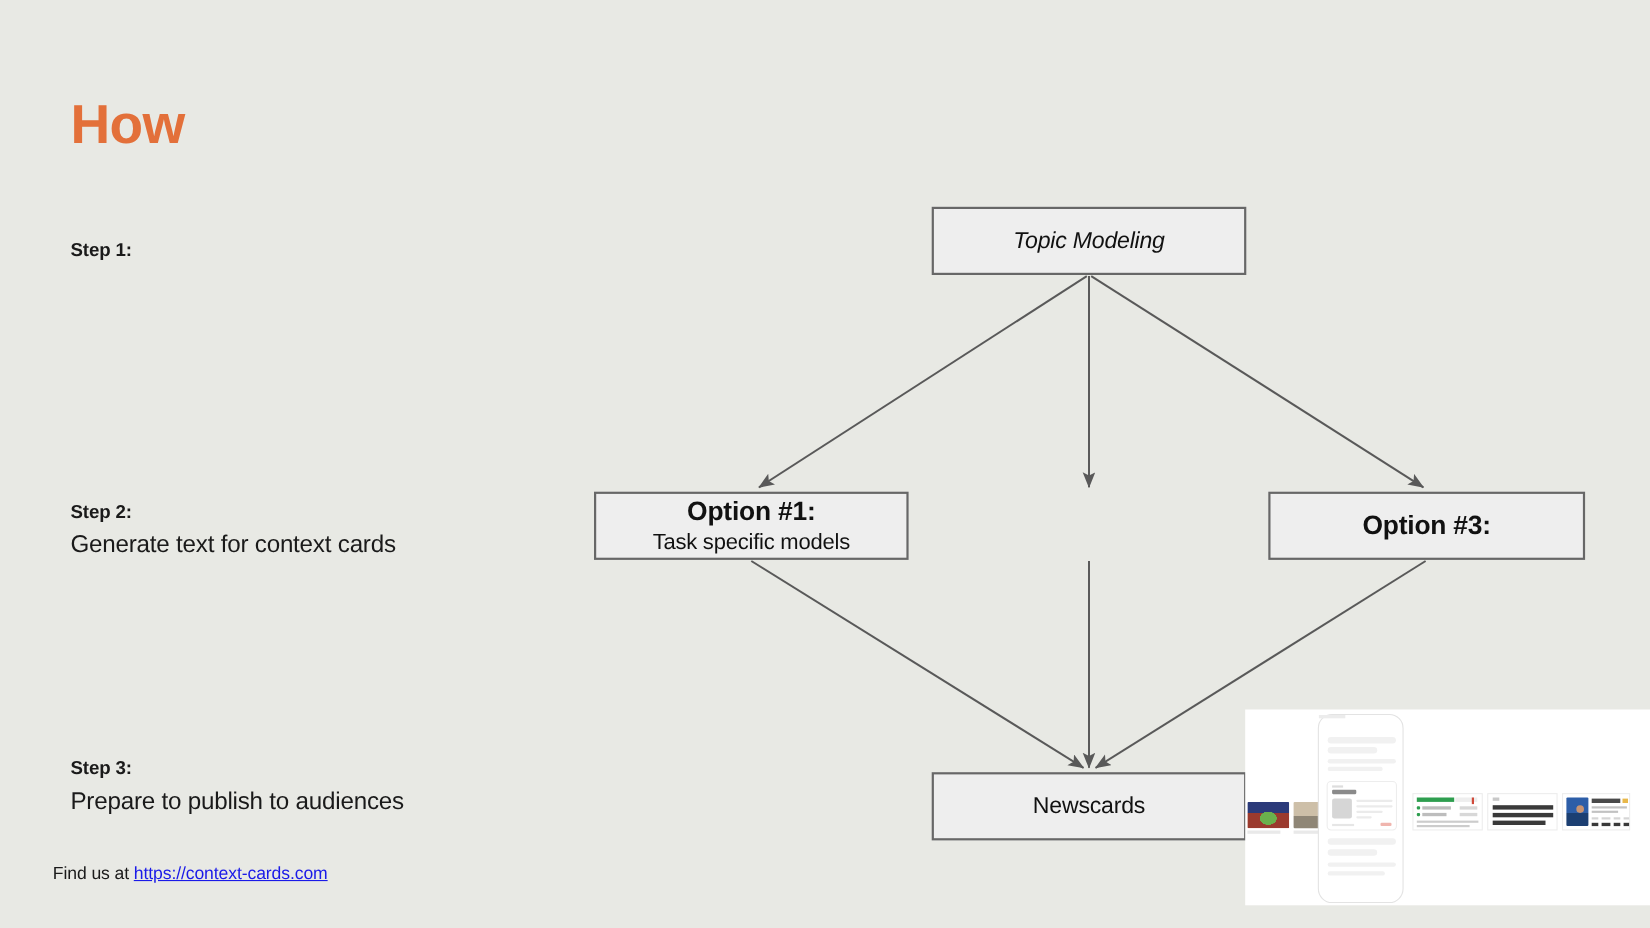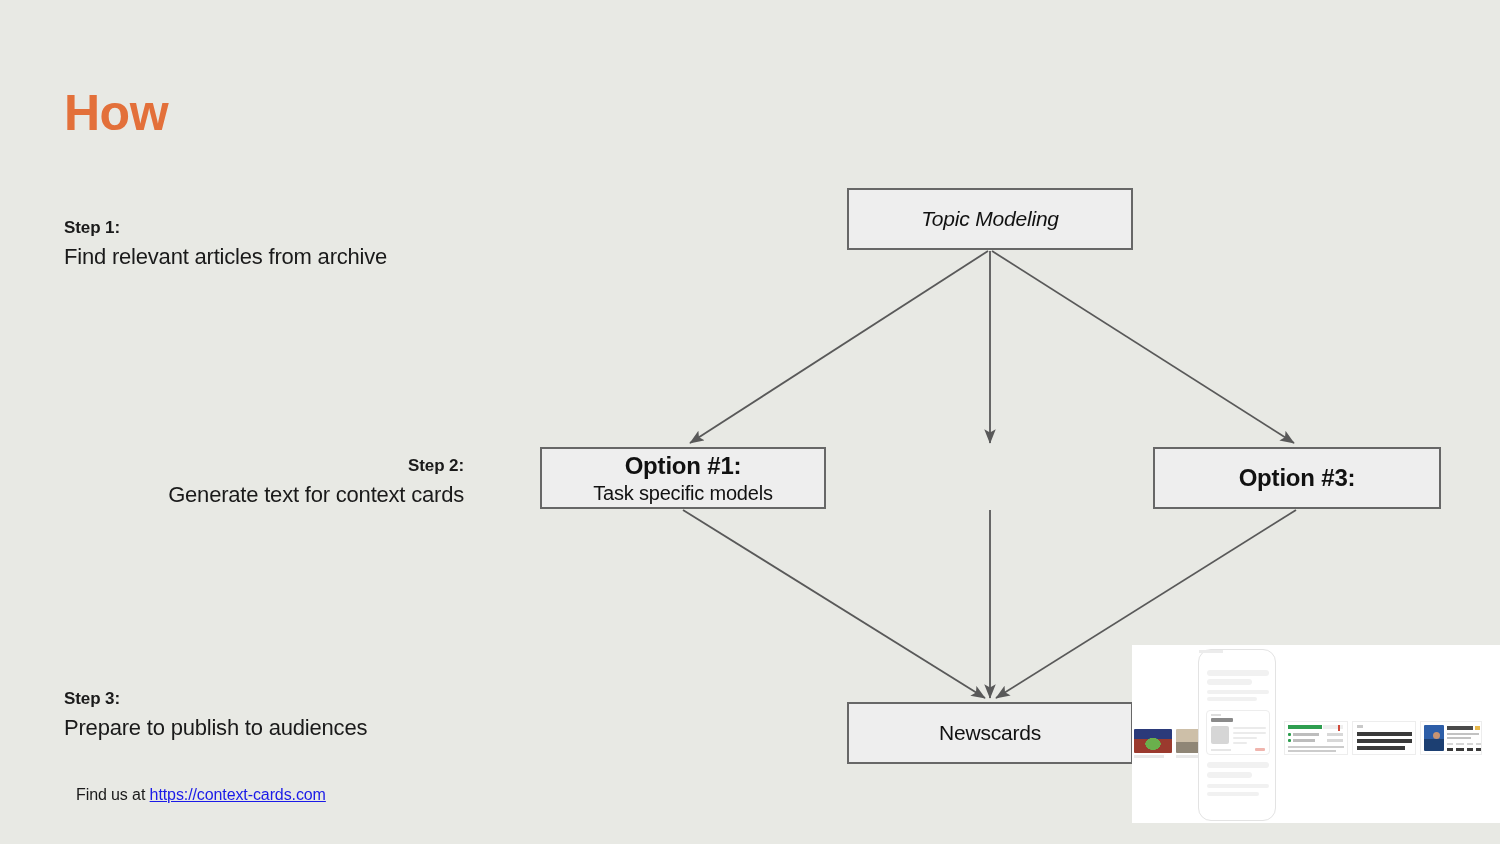--- a/index.html
+++ b/index.html
@@ -49,26 +49,26 @@
     letter-spacing: -0.1px;
   }
   .step-text {
     font-size: 22px;
     font-weight: normal;
     line-height: 1.36;
     letter-spacing: -0.2px;
     margin-top: 1px;
   }
   #step-1 { top: 215px; }
-  #step-2 { top: 453px; text-align: right; }
+  #step-2 { top: 453px; }
   #step-3 { top: 686px; }
 
   #find-us {
     position: absolute;
-    left: 76px;
+    left: 48px;
     top: 786px;
     font-size: 16px;
     color: #1a1a1a;
     letter-spacing: -0.1px;
     white-space: nowrap;
     text-align: right;
   }
   #find-us a, #find-us .link {
     color: #1a1ae8;
     text-decoration: underline;
@@ -253,21 +253,20 @@
 </style>
 </head>
 <body>
 
 <div id="slide">
 
   <div id="page-title">How</div>
 
   <div class="step-block" id="step-1">
     <div class="step-label">Step 1:</div>
-    <div class="step-text">Find relevant articles from archive</div>
   </div>
 
   <div class="step-block" id="step-2">
     <div class="step-label">Step 2:</div>
     <div class="step-text">Generate text for context cards</div>
   </div>
 
   <div class="step-block" id="step-3">
     <div class="step-label">Step 3:</div>
     <div class="step-text">Prepare to publish to audiences</div>

